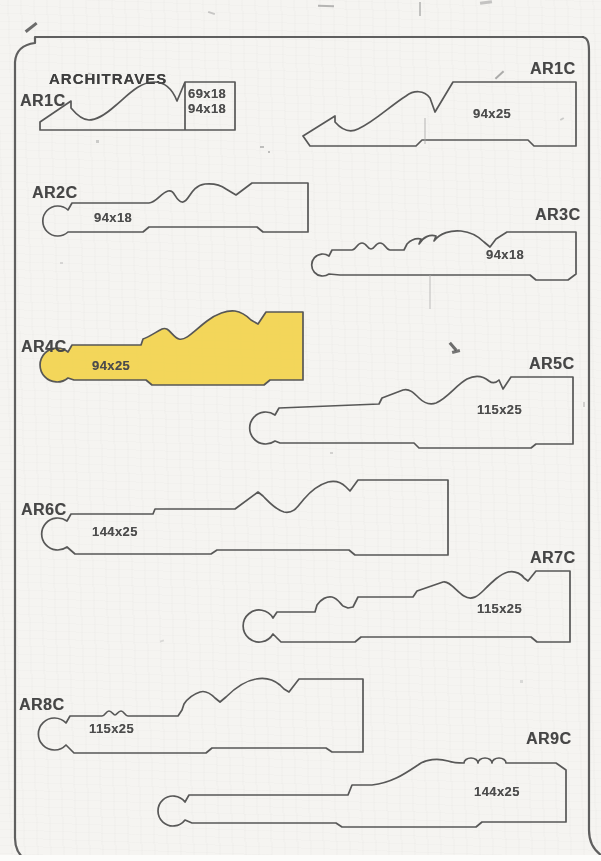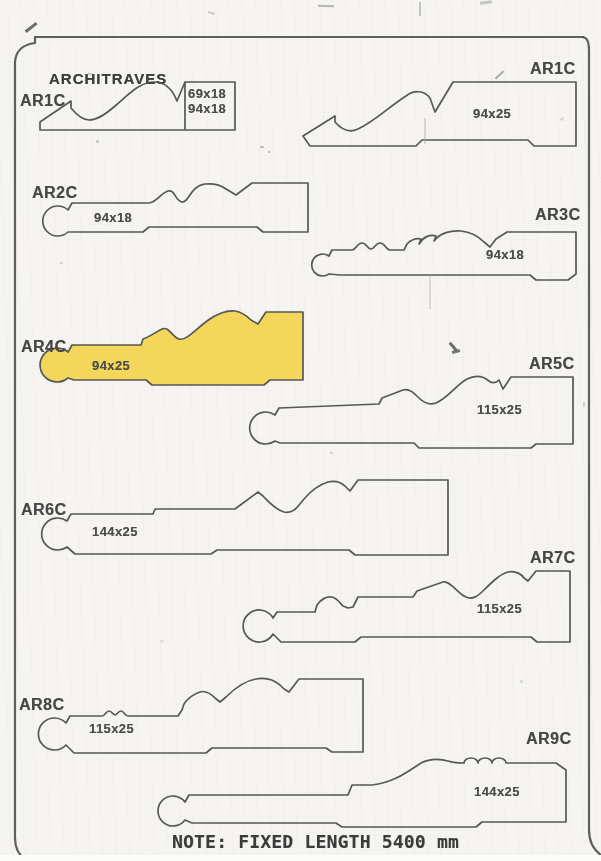--- a/index.html
+++ b/index.html
@@ -89,21 +89,20 @@
   </svg>
   <div class="label" style="left:19px;top:696px">AR8C</div>
   <div class="dim" style="left:89px;top:721px">115x25</div>
 
   <svg width="418" height="80" style="left:152px;top:752px">
     <path d="M33,50 L37,43 H196 L200,33 H220 C240,31 254,21 266,13 C274,7 286,6 296,9 C302,11 308,11 312,11 A7,5 0 0 1 326,11 A7,5 0 0 1 340,11 A7,5 0 0 1 354,11 H404 L414,18 V70 H330 L324,75 H190 L184,71 H40 L33,68 A15,15 0 1 1 33,50 Z" fill="none"></path>
   </svg>
   <div class="label" style="left:526px;top:730px">AR9C</div>
   <div class="dim" style="left:474px;top:784px">144x25</div>
 
-  <div class="note">NOTE: FIXED LENGTH 5400 mm</div>
 
   <div class="speck" style="left:24px;top:26px;width:14px;height:2.5px;background:#4a4a4a;opacity:.8;transform:rotate(-38deg)"></div>
   <div class="speck" style="left:318px;top:5px;width:16px;height:2px;background:#8a8a8a;opacity:.6;transform:rotate(2deg)"></div>
   <div class="speck" style="left:480px;top:1px;width:12px;height:3px;background:#9a9a9a;opacity:.55;transform:rotate(-8deg)"></div>
   <div class="speck" style="left:208px;top:12px;width:7px;height:2px;background:#999;opacity:.5;transform:rotate(18deg)"></div>
   <div class="speck" style="left:419px;top:2px;width:2px;height:14px;background:#909090;opacity:.5"></div>
   <div class="speck" style="left:424px;top:118px;width:2px;height:26px;background:#a5a5a5;opacity:.4"></div>
   <div class="speck" style="left:429px;top:275px;width:2px;height:34px;background:#ababab;opacity:.38"></div>
   <div class="speck" style="left:448px;top:345px;width:10px;height:3px;background:#555;opacity:.85;transform:rotate(50deg)"></div>
   <div class="speck" style="left:452px;top:350px;width:8px;height:3px;background:#555;opacity:.8;transform:rotate(-15deg)"></div>

